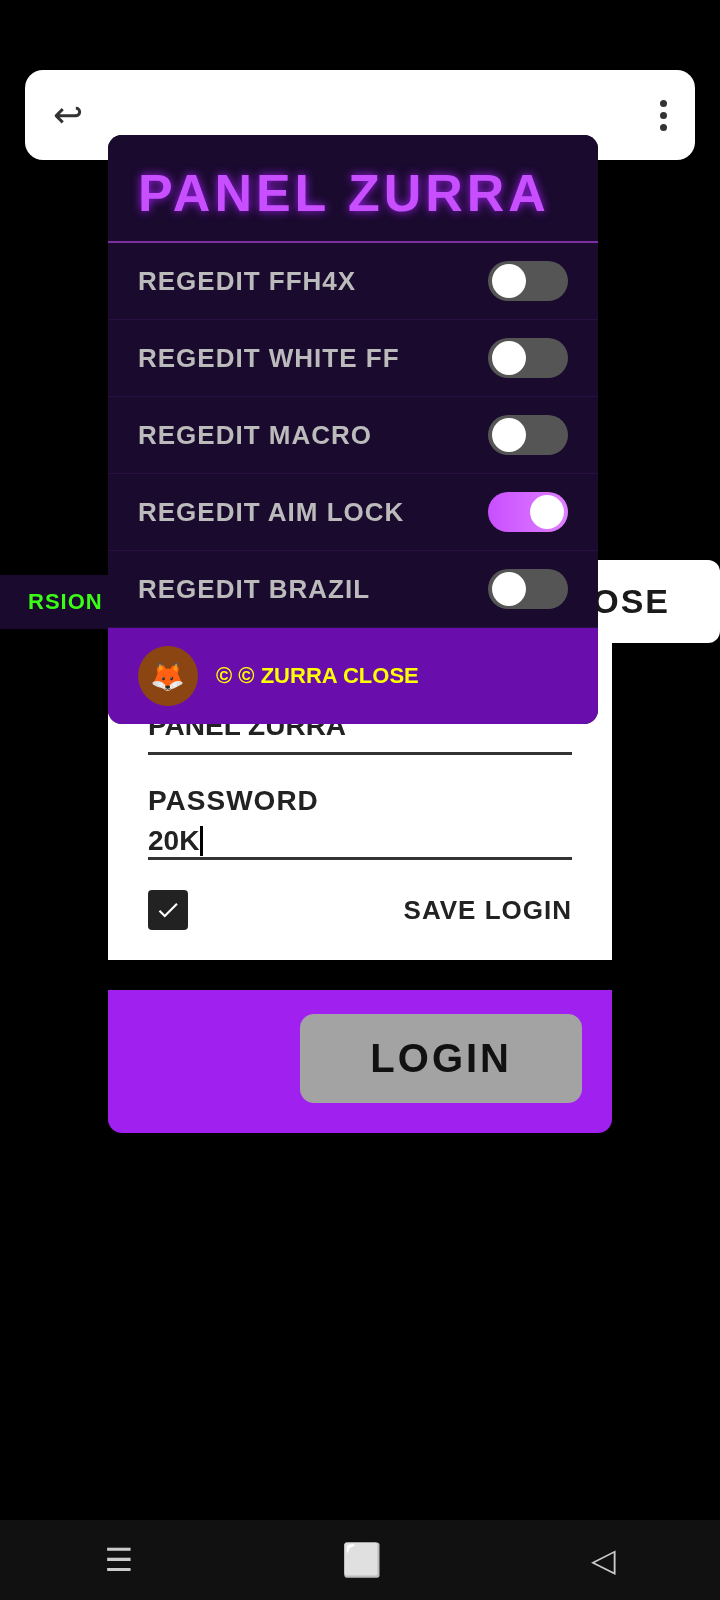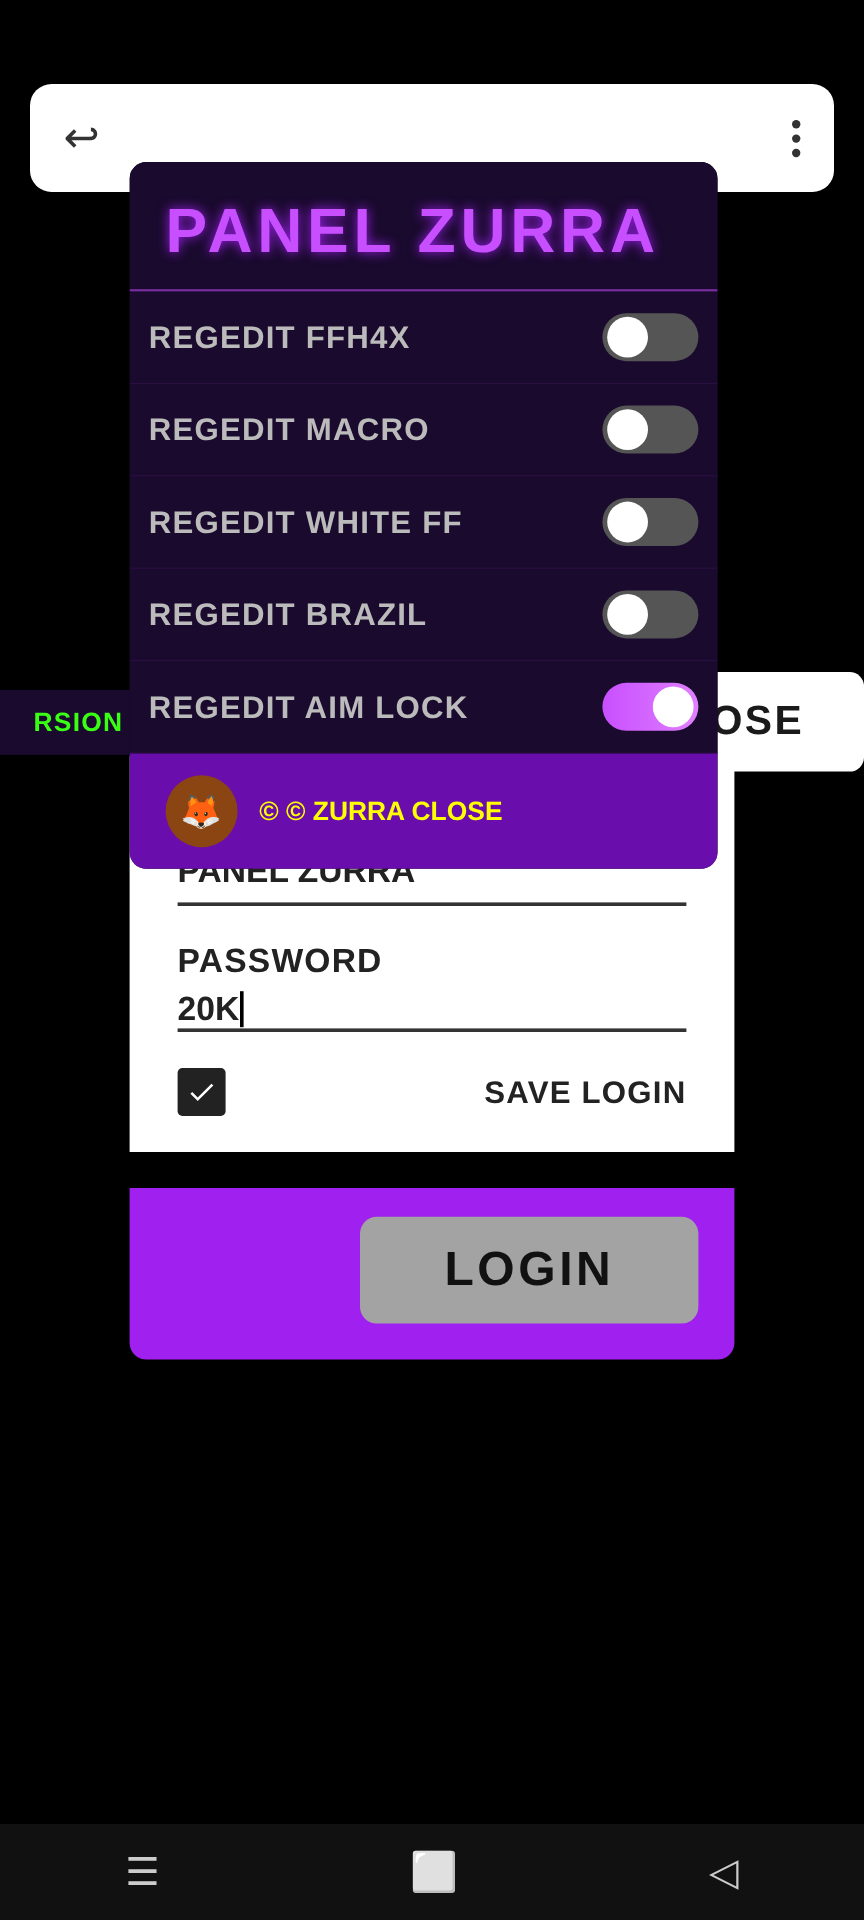--- a/index.html
+++ b/index.html
@@ -82,21 +82,21 @@
 
     
     .toggle-list {
       background: #1a0a2e;
     }
 
     .toggle-row {
       display: flex;
       align-items: center;
       justify-content: space-between;
-      padding: 18px 16px;
+      padding: 18px 30px;
       border-bottom: 1px solid #2a1040;
     }
 
     .toggle-label {
       font-size: 26px;
       font-weight: 700;
       color: #bbb;
       letter-spacing: 1px;
       text-transform: uppercase;
     }
@@ -344,37 +344,37 @@
   </div>
 
   <div class="toggle-list">
 
     <div class="toggle-row">
       <span class="toggle-label">REGEDIT FFH4X</span>
       <div class="toggle-switch off"></div>
     </div>
 
     <div class="toggle-row">
+      <span class="toggle-label">REGEDIT WHITE FF</span>
+      <div class="toggle-switch off"></div>
+    </div>
+
+    <div class="toggle-row">
       <span class="toggle-label">REGEDIT MACRO</span>
       <div class="toggle-switch off"></div>
     </div>
 
     <div class="toggle-row">
-      <span class="toggle-label">REGEDIT WHITE FF</span>
-      <div class="toggle-switch off"></div>
+      <span class="toggle-label">REGEDIT AIM LOCK</span>
+      <div class="toggle-switch on"></div>
     </div>
 
     <div class="toggle-row">
       <span class="toggle-label">REGEDIT BRAZIL</span>
       <div class="toggle-switch off"></div>
-    </div>
-
-    <div class="toggle-row">
-      <span class="toggle-label">REGEDIT AIM LOCK</span>
-      <div class="toggle-switch on"></div>
     </div>
 
   </div>
 
   <div class="panel-footer">
     <div class="avatar-circle">
       <span>🦊</span>
     </div>
     <div class="copyright-text">
       <span>©</span>

